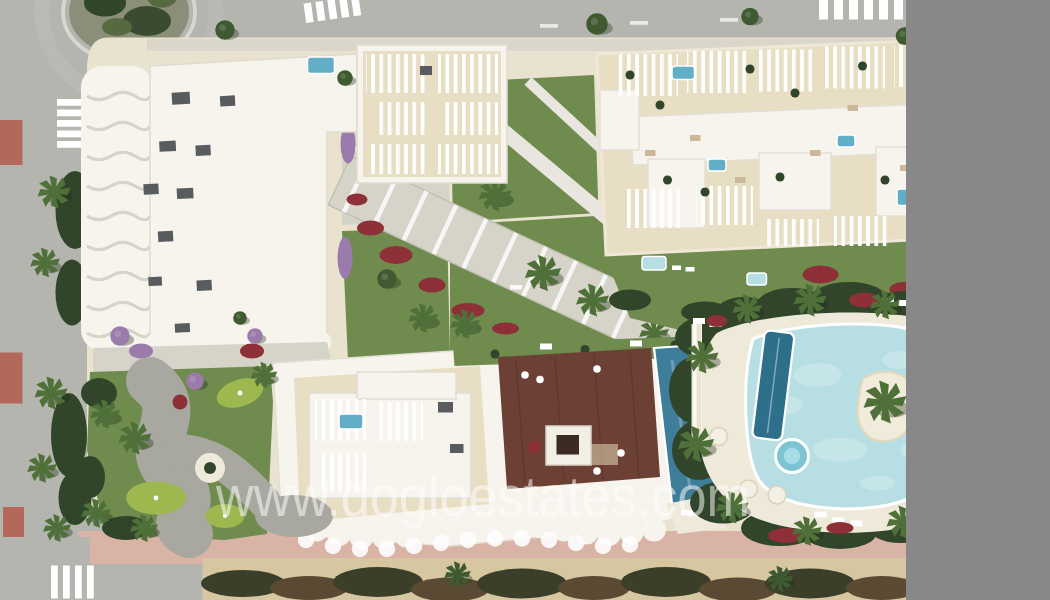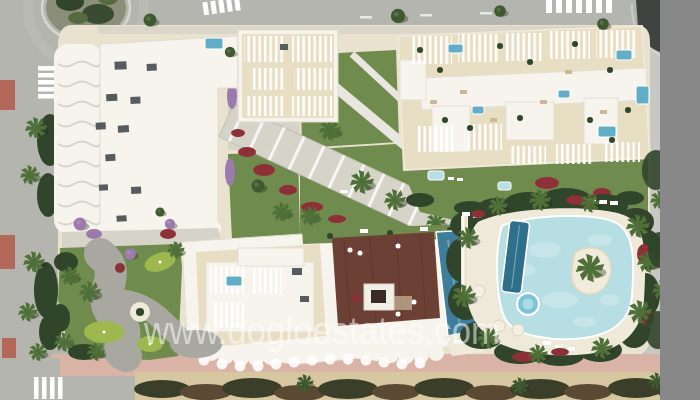--- a/index.html
+++ b/index.html
@@ -1,16 +1,16 @@
 <!DOCTYPE html>
 <html style="--c-road: #b4b5af; --c-road_right: #c7c8c2; --c-asphalt_dark: #3f4441; --c-sidewalk: #d3d1c7; --c-sidewalk_pink: #d9b3a5; --c-red_tile: #b4685a; --c-sand: #d7c7a1; --c-bush_dark: #3b3f2a; --c-deck_cream: #e9e2cf; --c-deck_light: #efe9da; --c-terrace_sand: #e8dec4; --c-roof_white: #f6f4ec; --c-path_gray: #a9a8a0; --c-path_light: #d6d3c9; --c-lawn: #6f8b4e; --c-putting_green: #9cb84f; --c-hedge: #30452a; --c-palm: #4f7038; --c-flower_red: #8d3038; --c-flower_purple: #9a7bab; --c-pool_lagoon: #b6dee3; --c-pool_mid: #62aec6; --c-pool_dark: #2e6f8c; --c-pool_roof: #3f7e9b; --c-wood_deck: #6d4036; --c-ac_gray: #585c5e; --c-watermark: #ffffff;"><head>
 <meta charset="utf-8">
 <style>
   html,body{margin:0;padding:0;background:#888;}
-  .stage{width:660px;height:400px;overflow:hidden;position:relative;font-family:"Liberation Sans",sans-serif;}
+  .stage{width:604px;height:400px;overflow:hidden;position:relative;font-family:"Liberation Sans",sans-serif;}
   svg{display:block;}
   .road{fill:var(--c-road,#b4b5af);}
   .roadr{fill:var(--c-road_right,#c7c8c2);}
   .asph{fill:var(--c-asphalt_dark,#3f4441);}
   .sw{fill:var(--c-sidewalk,#d3d1c7);}
   .pink{fill:var(--c-sidewalk_pink,#d9b3a5);}
   .rtile{fill:var(--c-red_tile,#b4685a);}
   .sandb{fill:var(--c-sand,#d7c7a1);}
   .bush{fill:var(--c-bush_dark,#3b3f2a);}
   .bush2{fill:#5a4a33;}

